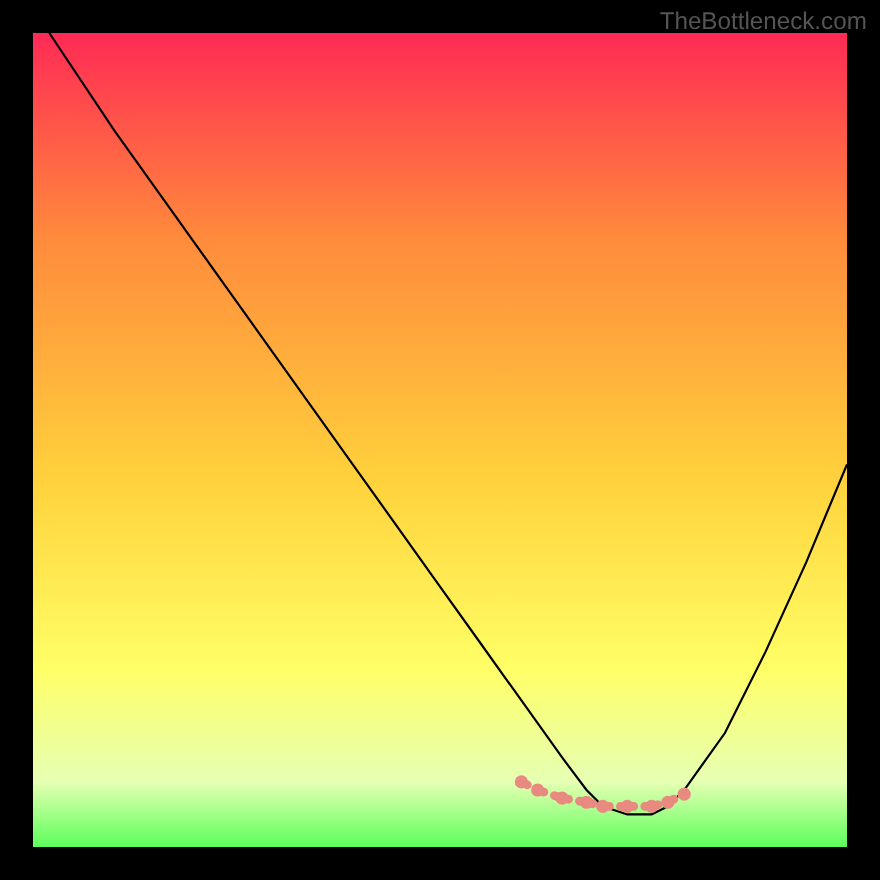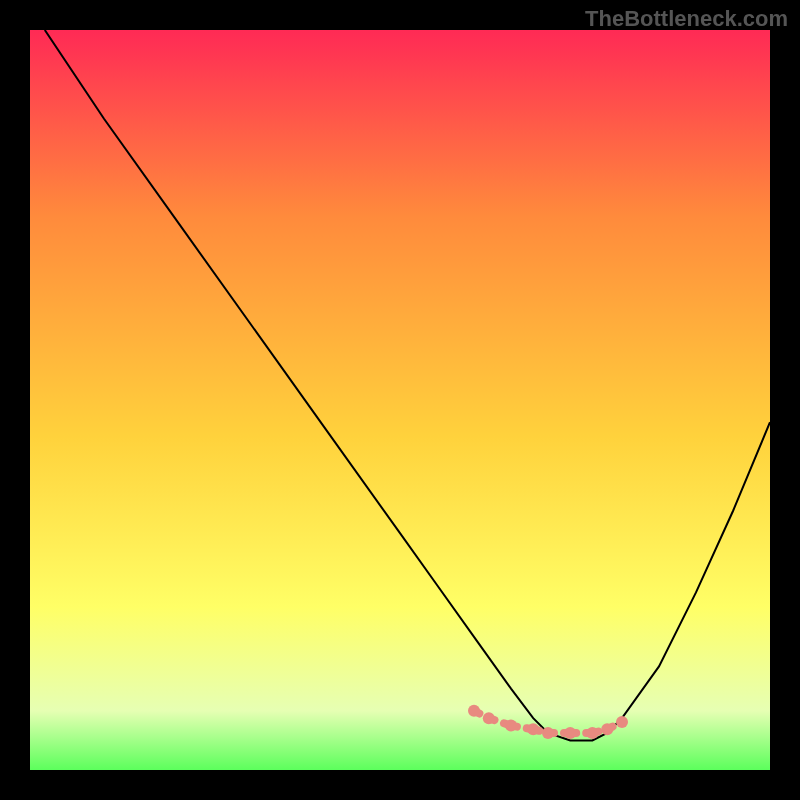--- a/index.html
+++ b/index.html
@@ -10,21 +10,21 @@
     height: 800px;
     position: relative;
     font-family: Arial, sans-serif;
   }
   .watermark {
     position: absolute;
     top: 6px;
     right: 12px;
     color: #555;
     font-size: 22px;
-    font-weight: bold;
+    font-weight: normal;
     z-index: 10;
   }
   .plot-area {
     position: absolute;
     left: 30px;
     top: 30px;
     width: 740px;
     height: 740px;
   }
   svg {

